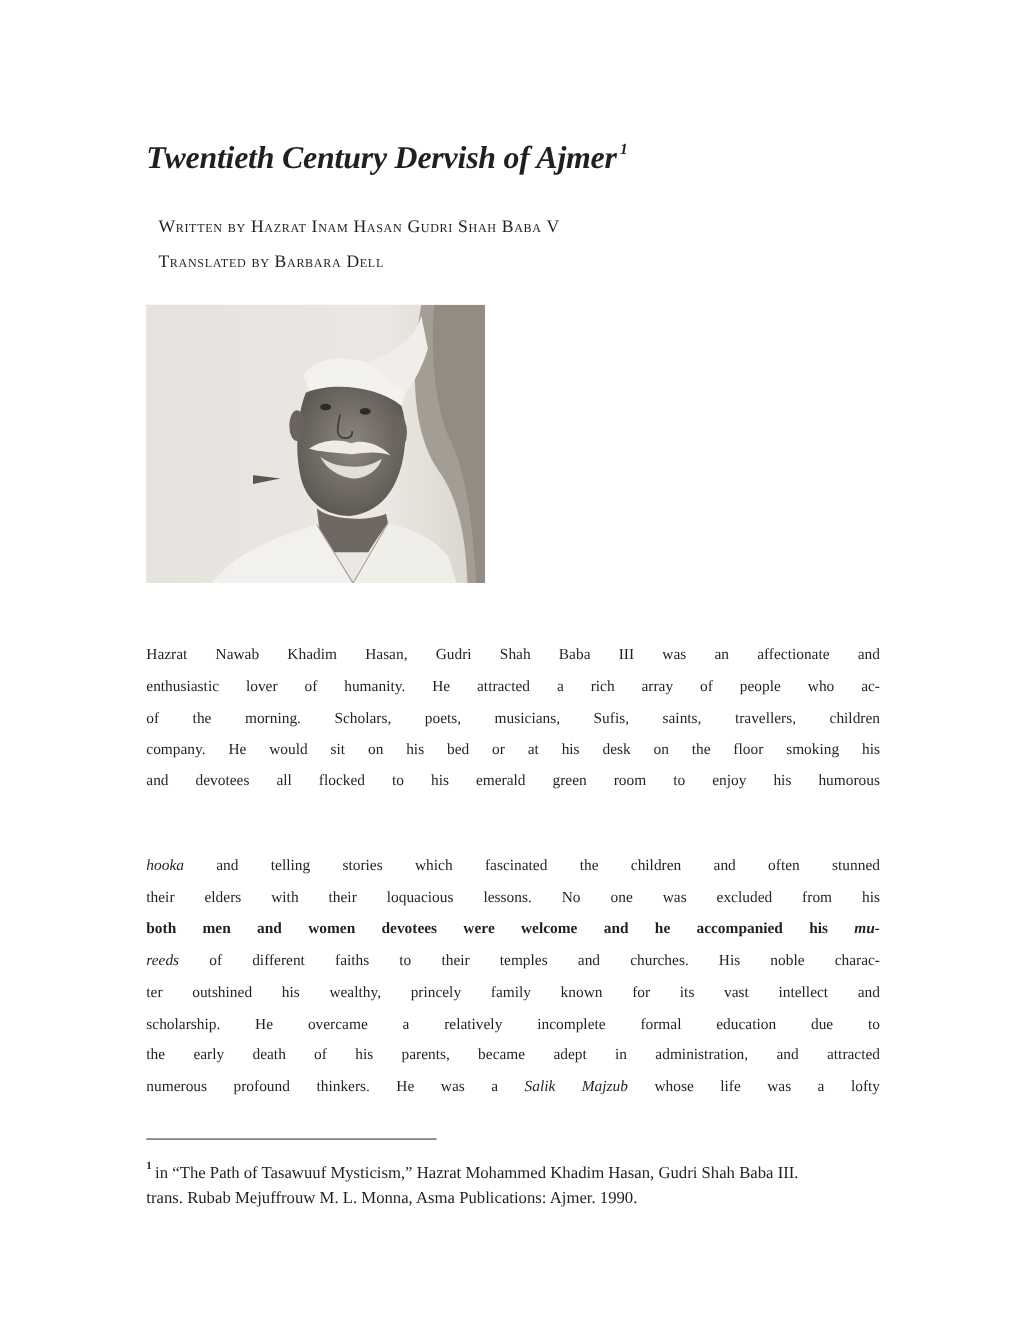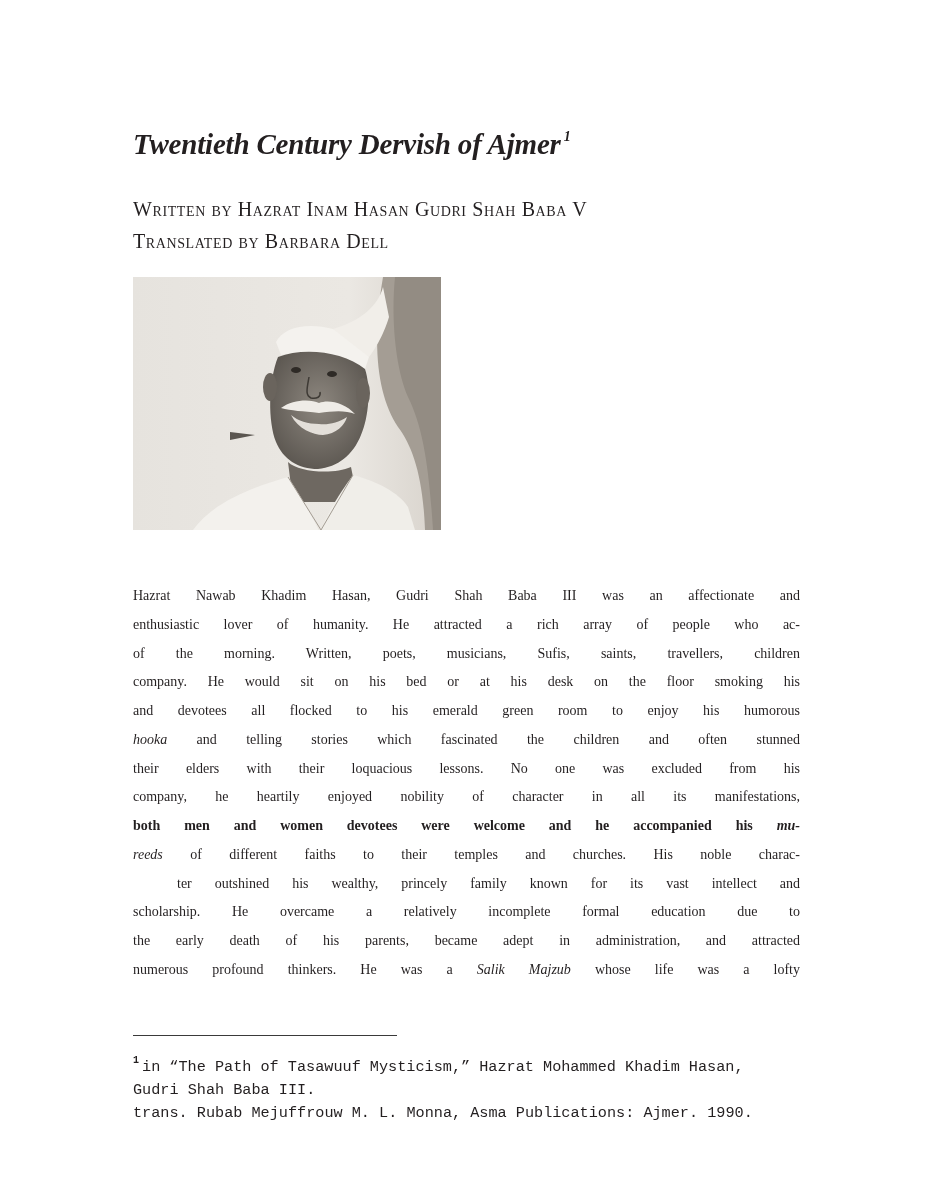--- a/index.html
+++ b/index.html
@@ -5,39 +5,39 @@
     html, body { margin: 0; padding: 0; background: #ffffff; }
     body { width: 933px; height: 1200px; position: relative; overflow: hidden;
            font-family: "Liberation Serif", "DejaVu Serif", serif; color: #231f20; }
     .page { position: absolute; left: 0; top: 0; width: 933px; height: 940px; }
 
     .title { position: absolute; left: 133px; top: 128px; margin: 0;
              font-size: 29px; font-style: italic; font-weight: bold; letter-spacing: -0.2px;
              white-space: nowrap; }
     .title sup { font-size: 14px; font-style: italic; font-weight: bold; position: relative; top: -2px; margin-left: 3px; }
 
-    .byline { position: absolute; left: 133px; margin: 0; font-size: 20px; font-variant: small-caps;
+    .byline { position: absolute; left: 144px; margin: 0; font-size: 16px; font-variant: small-caps;
               letter-spacing: 0.6px; white-space: nowrap; }
     .byline.author { top: 198px; }
     .byline.translator { top: 230px; }
 
     .photo { position: absolute; left: 133px; top: 277px; width: 308px; height: 253px; overflow: hidden;
              background: #e9e7e4; }
     .photo svg { display: block; }
 
     .body-text { position: absolute; left: 133px; top: 582px; width: 667px; margin: 0;
                  font-size: 14px; line-height: 28.75px; text-align: justify; text-align-last: justify; }
     .body-text .line { display: block; white-space: nowrap; text-align: justify; text-align-last: justify; }
     .body-text em { font-style: italic; }
 
     .fn-rule { position: absolute; left: 133px; top: 1035px; width: 264px; height: 0;
                border-top: 1.3px solid #3a3a3a; }
 
     .footnote { position: absolute; left: 133px; top: 1051px; width: 660px; margin: 0;
-                font-size: 15.2px; line-height: 23px; font-family: Liberation Mono, monospace; }
+                font-size: 15.2px; line-height: 23px; }
     .footnote sup { font-size: 10px; font-weight: bold; position: relative; top: -2px; margin-right: 3px; }
   </style>
 </head>
 <body>
 
 <div class="page">
 
   <h1 class="title"><span>Twentieth Century Dervish of Ajmer</span><sup>1</sup></h1>
 
   <p class="byline author">Written by Hazrat Inam Hasan Gudri Shah Baba V</p>
@@ -83,29 +83,28 @@
       <path d="M188 253 C196 232 210 212 220 198 C245 205 265 215 275 230 L282 253 Z" fill="#f0eee9"></path>
       <path d="M155 200 L188 253 L220 198" stroke="#a39c93" stroke-width="1" fill="none"></path>
 
       <path d="M97 155 L122 158 L97 163 Z" fill="#5b5650"></path>
     </svg>
   </div>
 
   <div class="body-text">
     <span class="line" style="display: block; word-spacing: 4.56534px;"><span>Hazrat Nawab Khadim Hasan, Gudri Shah Baba III was an affectionate and</span></span>
     <span class="line" style="display: block; word-spacing: 4.76442px;"><span>enthusiastic lover of humanity.  He attracted a rich array of people who ac-</span></span>
-    <span class="line" style="display: block; word-spacing: 5.39757px;"><span>of the morning. Written, poets, musicians, Sufis, saints, travellers, children</span></span>
+    <span class="line" style="display: block; word-spacing: 5.39757px;"><span>of the morning. Scholars, poets, musicians, Sufis, saints, travellers, children</span></span>
     <span class="line" style="display: block; word-spacing: 4.83437px;"><span>company. He would sit on his bed or at his desk on the floor smoking his</span></span>
     <span class="line" style="display: block; word-spacing: 5.27995px;"><span>and devotees all flocked to his emerald green room to enjoy his humorous</span></span>
-    <span class="line" style="display: block; word-spacing: 7.24219px;"><em>hooka</em><span> and telling stories which fascinated the children and often stunned</span></span>
+    <span class="line" style="display: block; word-spacing: 7.24219px; margin-top: 48px;"><em>hooka</em><span> and telling stories which fascinated the children and often stunned</span></span>
     <span class="line" style="display: block; word-spacing: 6.89062px;"><span>their elders with their loquacious lessons. No one was excluded from his</span></span>
-    <span class="line" style="display: block; word-spacing: 5.67812px;"><span>company, he heartily enjoyed nobility of character in all its manifestations,</span></span>
     <span class="line" style="display: block; word-spacing: 4.8892px; font-weight: bold;"><span>both men and women devotees were welcome and he accompanied his </span><em>mu-</em></span>
     <span class="line" style="display: block; word-spacing: 7.10227px;"><em>reeds</em><span> of different faiths to their temples and churches. His noble charac-</span></span>
-    <span class="line" style="display: block; word-spacing: 6.49716px; margin-left: 44px;"><span>ter outshined his wealthy, princely family known for its vast intellect and</span></span>
+    <span class="line" style="display: block; word-spacing: 6.49716px;"><span>ter outshined his wealthy, princely family known for its vast intellect and</span></span>
     <span class="line" style="display: block; word-spacing: 7.17535px;"><span>scholarship. He overcame a relatively incomplete formal education due to</span></span>
     <span class="line" style="display: block; word-spacing: 4.68608px;"><span>the early death of his parents, became adept in administration, and attracted</span></span>
     <span class="line" style="display: block; word-spacing: 4.56771px;"><span>numerous profound thinkers. He was a </span><em>Salik Majzub</em><span> whose life was a lofty</span></span>
   </div>
 
   <div class="fn-rule"></div>
 
   <div class="footnote">
     <div><sup>1</sup><span>in “The Path of Tasawuuf Mysticism,” Hazrat Mohammed Khadim Hasan, Gudri Shah Baba III.</span></div>
     <div>trans. Rubab Mejuffrouw M. L. Monna, Asma Publications: Ajmer. 1990.</div>

